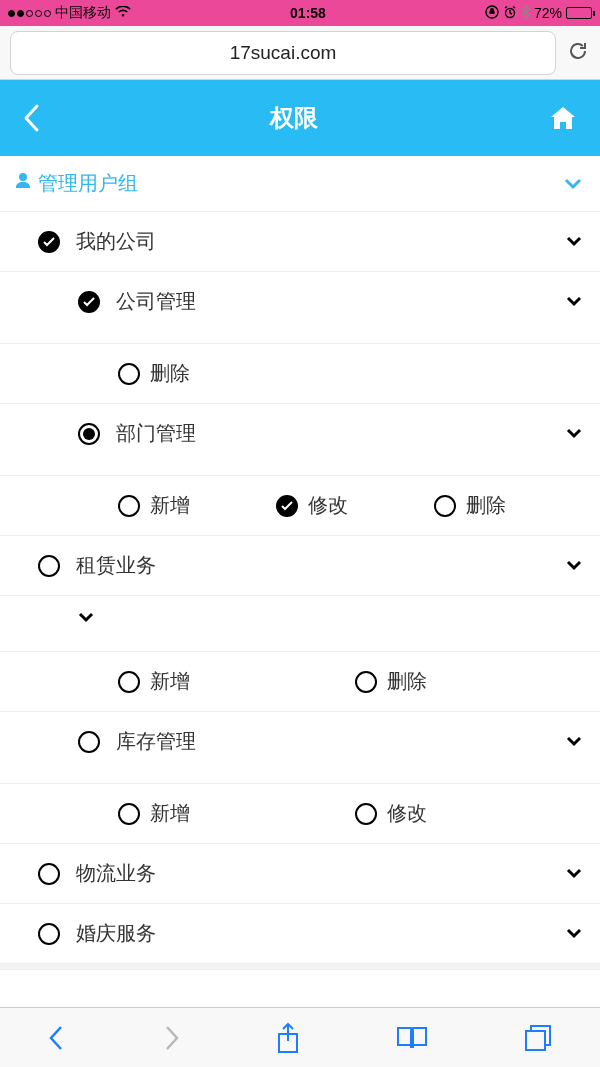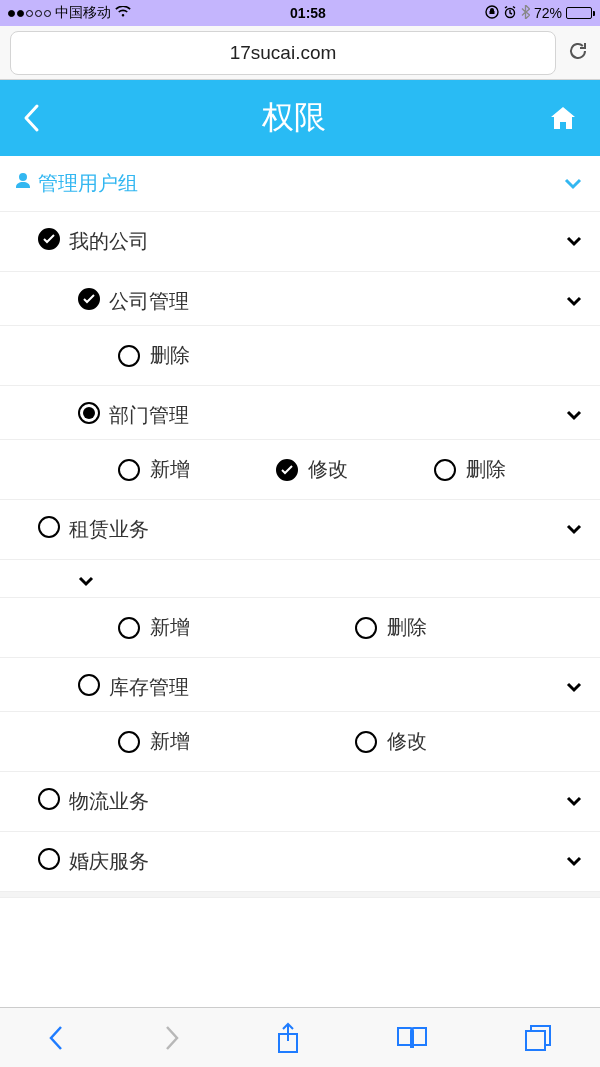--- a/index.html
+++ b/index.html
@@ -1,41 +1,41 @@
 <!DOCTYPE html>
 <html><head>
 <meta charset="utf-8">
 <style>
   * { margin:0; padding:0; box-sizing:border-box; font-family:-apple-system,"Helvetica Neue",Arial,sans-serif; }
   html,body { width:600px; height:1067px; background:#fff; overflow:hidden; }
   
-  .status-bar { height:26px; background:#c4b5fd; display:flex; align-items:center; justify-content:space-between; padding:12px 8px; font-size:14px; color:#000; }
+  .status-bar { height:26px; background:#ec4899; display:flex; align-items:center; justify-content:space-between; padding:12px 8px; font-size:14px; color:#000; }
   .status-left,.status-right { display:flex; align-items:center; gap:4px; }
   .status-center { flex:1; text-align:center; font-weight:600; }
   .dots { display:flex; gap:2px; }
   .dot { width:7px; height:7px; border-radius:50%; border:1px solid #000; }
   .dot.fill { background:#000; }
   .battery { width:26px; height:12px; border:1px solid #000; border-radius:2px; position:relative; }
   .battery:after { content:""; position:absolute; right:-4px; top:3px; width:2px; height:5px; background:#000; border-radius:0 1px 1px 0;}
   .battery-fill { height:100%; width:72%; background:#000; }
   
   .safari-bar { height:54px; background:#f8f8f8; border-bottom:1px solid #d2d2d2; display:flex; align-items:center; padding:8px 10px; gap:10px; }
   .url-box { flex:1; background:#fff; border:1px solid #d4d4d4; border-radius:8px; text-align:center; padding:10px 0; font-size:19px; color:#222; }
   
   .app-header { height:76px; background:#29bbf4; display:flex; align-items:center; justify-content:space-between; padding:0 22px; color:#fff; }
-  .app-title { font-size:32px; font-weight:400;text-align:center; }
+  .app-title { font-size:24px; font-weight:700;text-align:center; }
   .back-chevron svg, .home-icon svg { display:block; }
   
   .group-header { display:flex; align-items:center; justify-content:space-between; padding:14px 18px 14px 14px; border-bottom:1px solid #eee; }
   .group-left { display:flex; align-items:center; gap:6px; color:#33b7f1; font-size:20px; }
   
   .row { display:flex; align-items:center; justify-content:space-between; border-bottom:1px solid #eee; }
-  .row-left { display:flex; align-items:flex-start; gap:9px; font-size:20px; color:#333; }
+  .row-left { display:flex; align-items:center; gap:16px; font-size:20px; color:#333; }
   .row.level1 { padding:16px 18px 16px 38px; }
-  .row.level2 { padding:16px 18px 10px 78px; }
+  .row.level2 { padding:16px 18px 28px 78px; }
   .childrow { display:flex; align-items:center; padding:16px 18px 16px 118px; border-bottom:1px solid #eee; gap:10px; font-size:20px; color:#333; }
   .childrow .opt { display:flex; align-items:center; gap:10px; flex:1; }
   .check { width:22px; height:22px; border:2.5px solid #000; border-radius:50%; flex-shrink:0; display:flex; align-items:center; justify-content:center; }
   .check.filled { background:#000; border-color:#000; }
   .check.filled svg { display:block; }
   .check.dot-inner { background:#fff; }
   .check.dot-inner:after { content:""; width:12px; height:12px; background:#000; border-radius:50%; }
   .chev-down svg { display:block; }
   .empty-gap { height:6px; background:#f4f4f4; border-bottom:1px solid #eee;}
   

